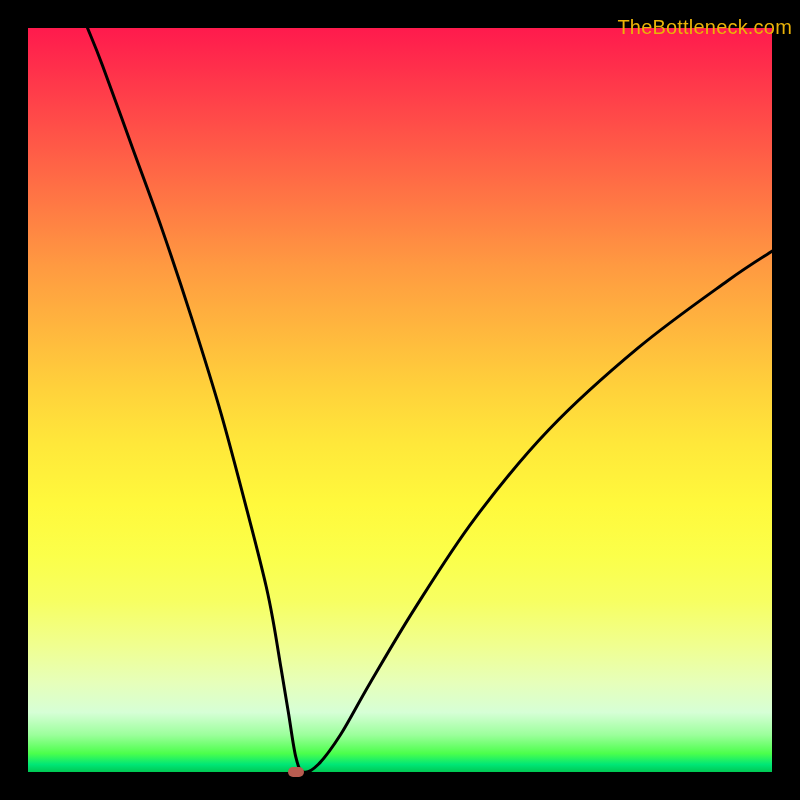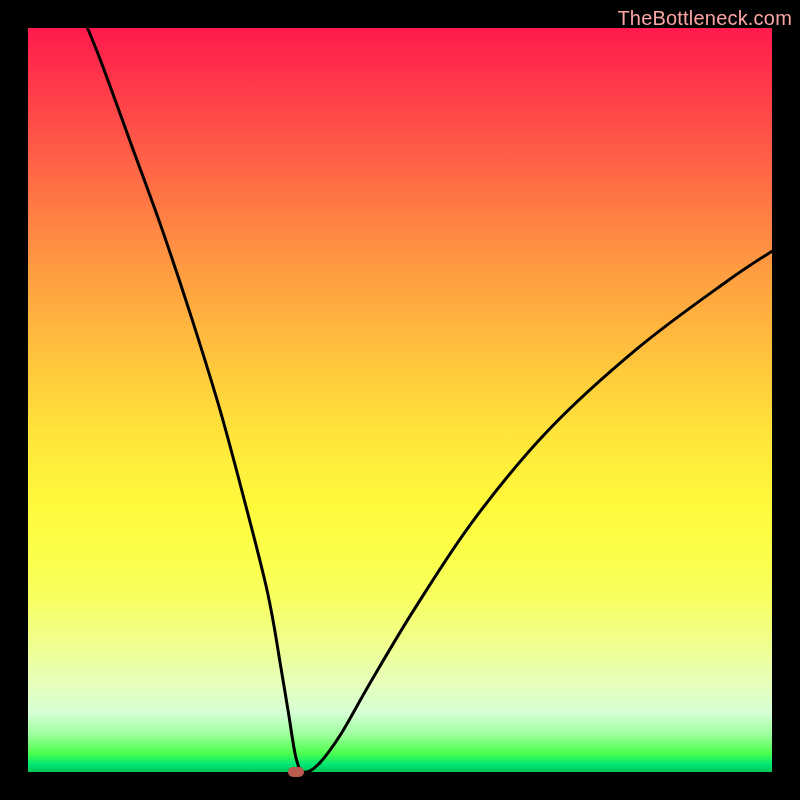--- a/index.html
+++ b/index.html
@@ -37,23 +37,23 @@
     position: absolute;
     left: 28px;
     top: 28px;
     width: 744px;
     height: 744px;
     pointer-events: none;
   }
 
   .watermark {
     position: absolute;
-    top: 7px;
+    top: 16px;
     right: 8px;
-    color: #fca5a5;
+    color: #eab308;
     font-size: 20px;
     font-weight: 500;
     letter-spacing: 0.2px;
     user-select: none;
   }
 
   .marker {
     position: absolute;
     width: 16px;
     height: 10px;

